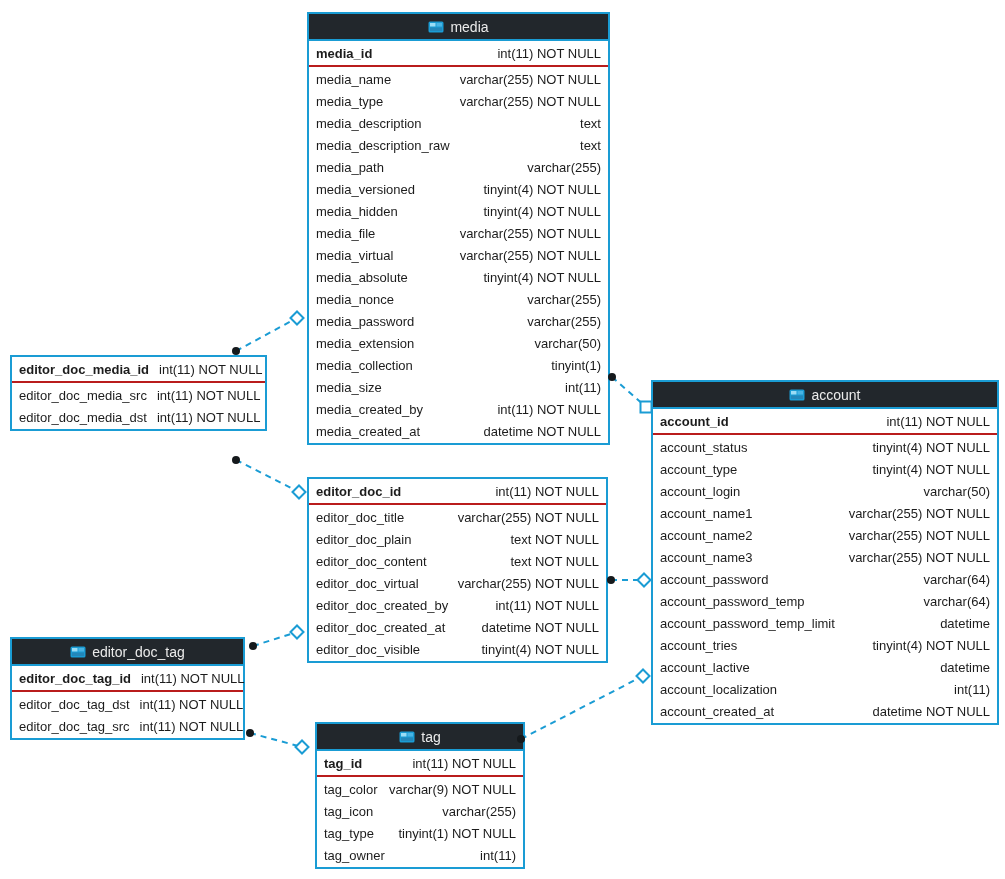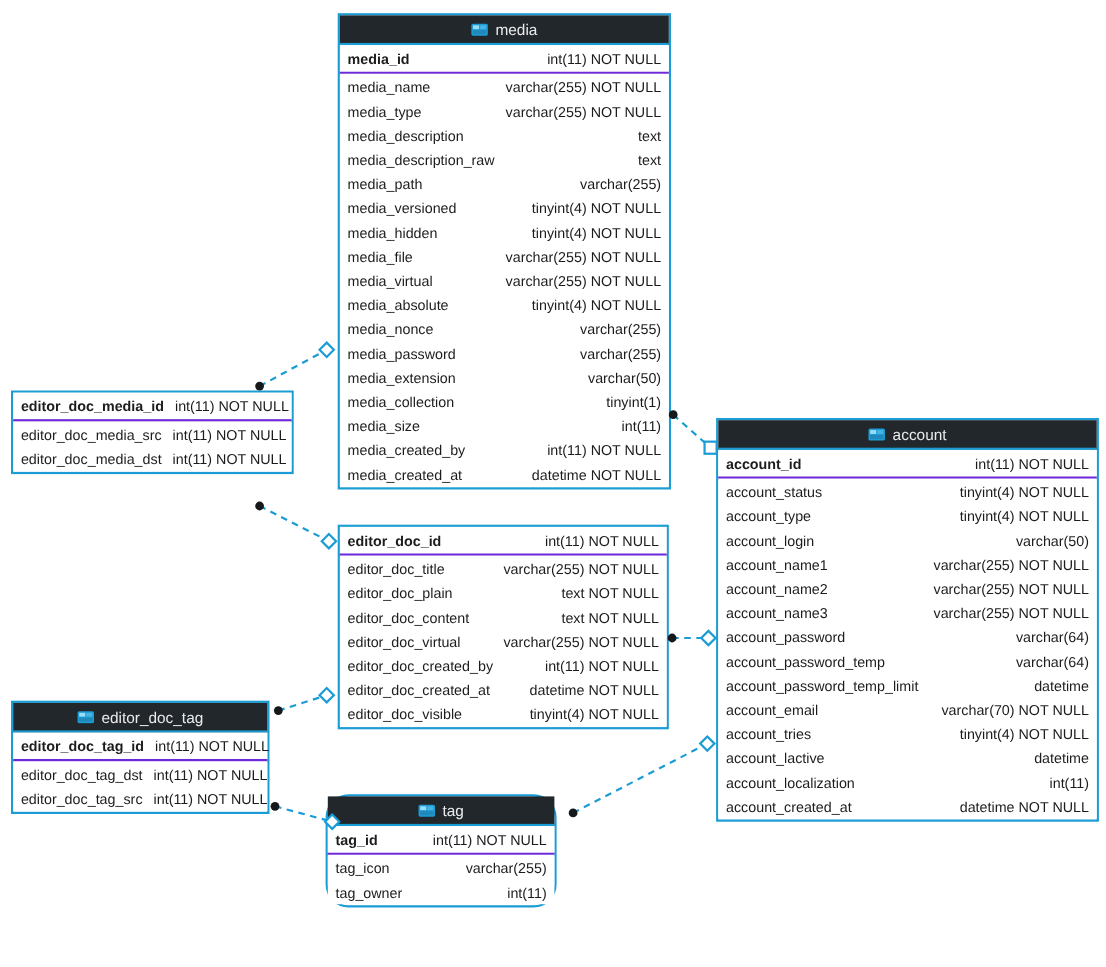--- a/index.html
+++ b/index.html
@@ -30,21 +30,21 @@
     border-bottom: 2px solid #1a9cd4;
     display: flex;
     align-items: center;
     justify-content: center;
     gap: 6px;
     font-size: 14px;
     white-space: nowrap;
     overflow: hidden;
   }
   .tbl-icon { display: inline-flex; align-items: center; }
-  .tbl-pk { border-bottom: 2px solid #6d28d9; }
+  .tbl-pk { border-bottom: 2px solid #b91c1c; }
   .tbl-pk .row { height: 24px; }
   .tbl-cols { padding: 1px 0; }
   .row {
     height: 22px;
     display: flex;
     align-items: center;
     justify-content: space-between;
     padding: 0 7px;
     white-space: nowrap;
     background: #ffffff;
@@ -243,42 +243,50 @@
           <span class="col-name">editor_doc_tag_dst</span>
           <span class="col-type">int(11) NOT NULL</span>
         </div>
         <div class="row">
           <span class="col-name">editor_doc_tag_src</span>
           <span class="col-type">int(11) NOT NULL</span>
         </div>
       </div>
   </div>
 
-  <div class="db-table" style="left:296px; top:722px; width:210px;border-radius:21px;">
+  <div class="db-table" style="left:315px; top:722px; width:210px;">
     <div class="tbl-header">
       <span class="tbl-icon">
         <svg width="16" height="12" viewBox="0 0 16 12">
           <rect x="0.5" y="0.5" width="15" height="11" rx="1.5" fill="#1a9cd4"></rect>
           <rect x="2" y="2" width="5.5" height="3.5" fill="#9adcf5"></rect>
           <rect x="8.5" y="2" width="5.5" height="3.5" fill="#49b4e4"></rect>
           <rect x="2" y="6.5" width="12" height="3.5" fill="#2387ba"></rect>
         </svg>
       </span>
       <span class="tbl-title">tag</span>
     </div>
     <div class="tbl-pk">
         <div class="row pk-row">
           <span class="col-name">tag_id</span>
           <span class="col-type">int(11) NOT NULL</span>
         </div>
       </div>
     <div class="tbl-cols">
         <div class="row">
+          <span class="col-name">tag_color</span>
+          <span class="col-type">varchar(9) NOT NULL</span>
+        </div>
+        <div class="row">
           <span class="col-name">tag_icon</span>
           <span class="col-type">varchar(255)</span>
+        </div>
+        <div class="row">
+          <span class="col-name">tag_type</span>
+          <span class="col-type">tinyint(1) NOT NULL</span>
         </div>
         <div class="row">
           <span class="col-name">tag_owner</span>
           <span class="col-type">int(11)</span>
         </div>
       </div>
   </div>
 
   <div class="db-table" style="left:651px; top:380px; width:348px;">
     <div class="tbl-header">
@@ -329,24 +337,20 @@
         </div>
         <div class="row">
           <span class="col-name">account_password_temp</span>
           <span class="col-type">varchar(64)</span>
         </div>
         <div class="row">
           <span class="col-name">account_password_temp_limit</span>
           <span class="col-type">datetime</span>
         </div>
         <div class="row">
-          <span class="col-name">account_email</span>
-          <span class="col-type">varchar(70) NOT NULL</span>
-        </div>
-        <div class="row">
           <span class="col-name">account_tries</span>
           <span class="col-type">tinyint(4) NOT NULL</span>
         </div>
         <div class="row">
           <span class="col-name">account_lactive</span>
           <span class="col-type">datetime</span>
         </div>
         <div class="row">
           <span class="col-name">account_localization</span>
           <span class="col-type">int(11)</span>

